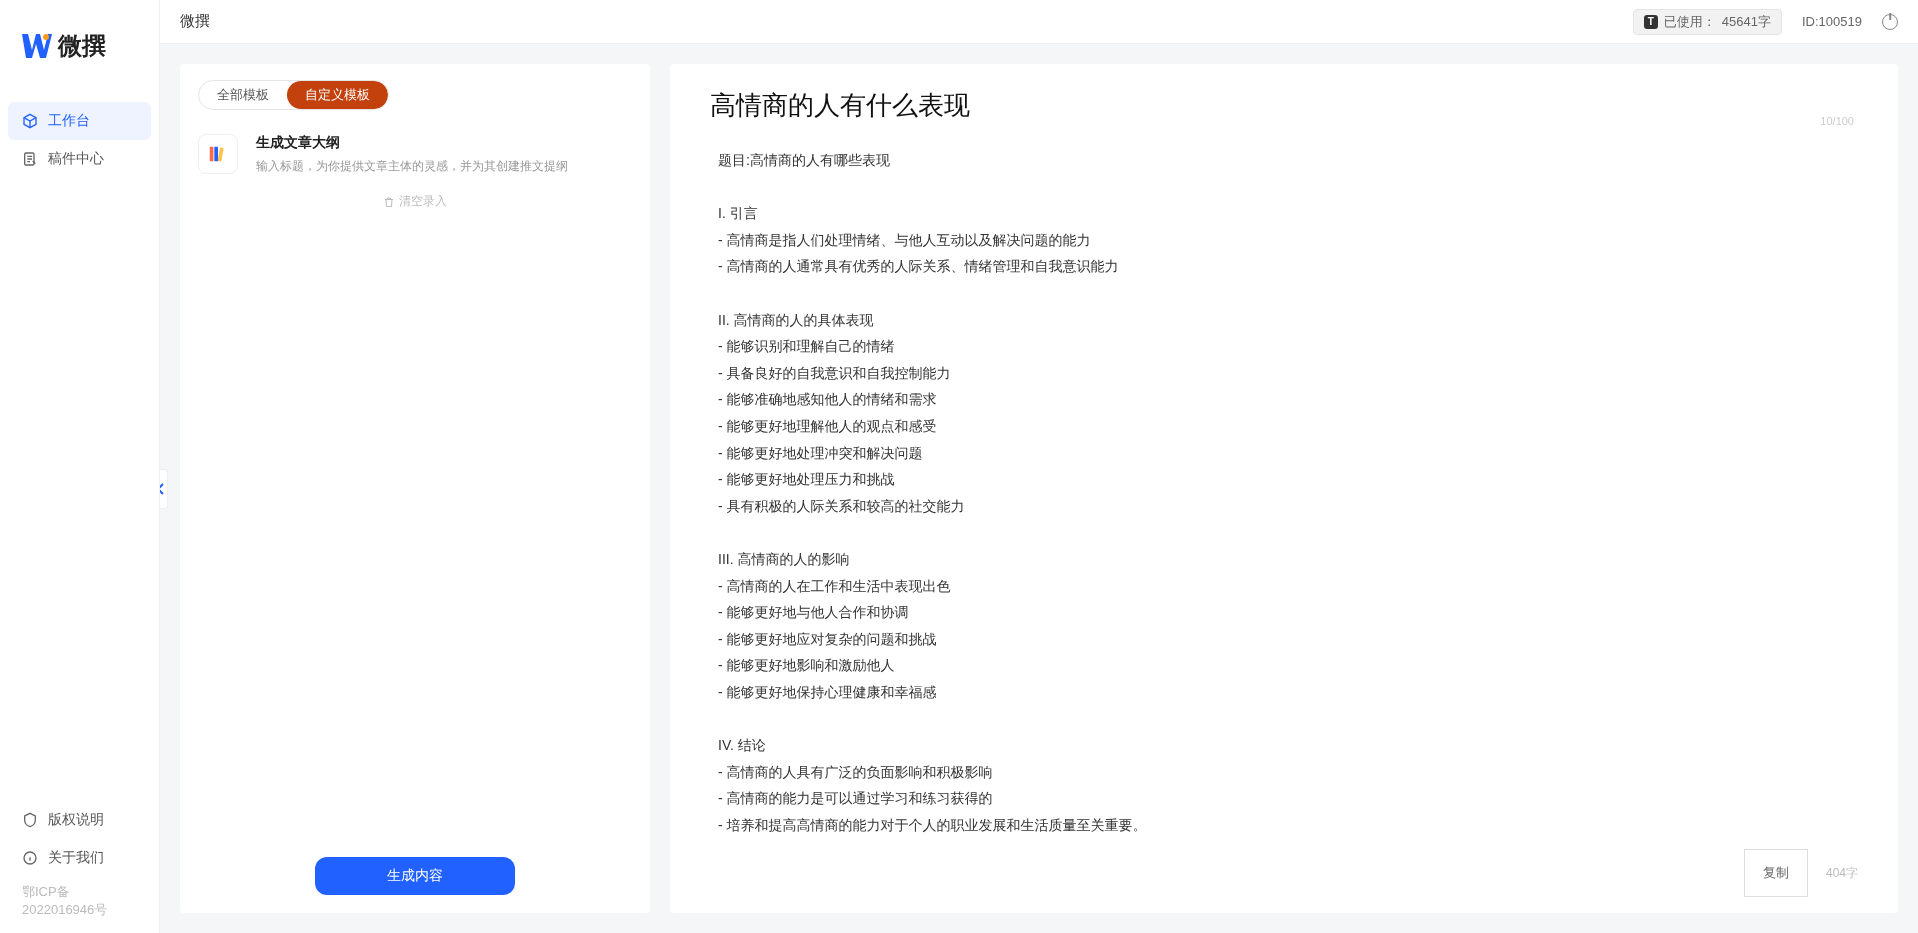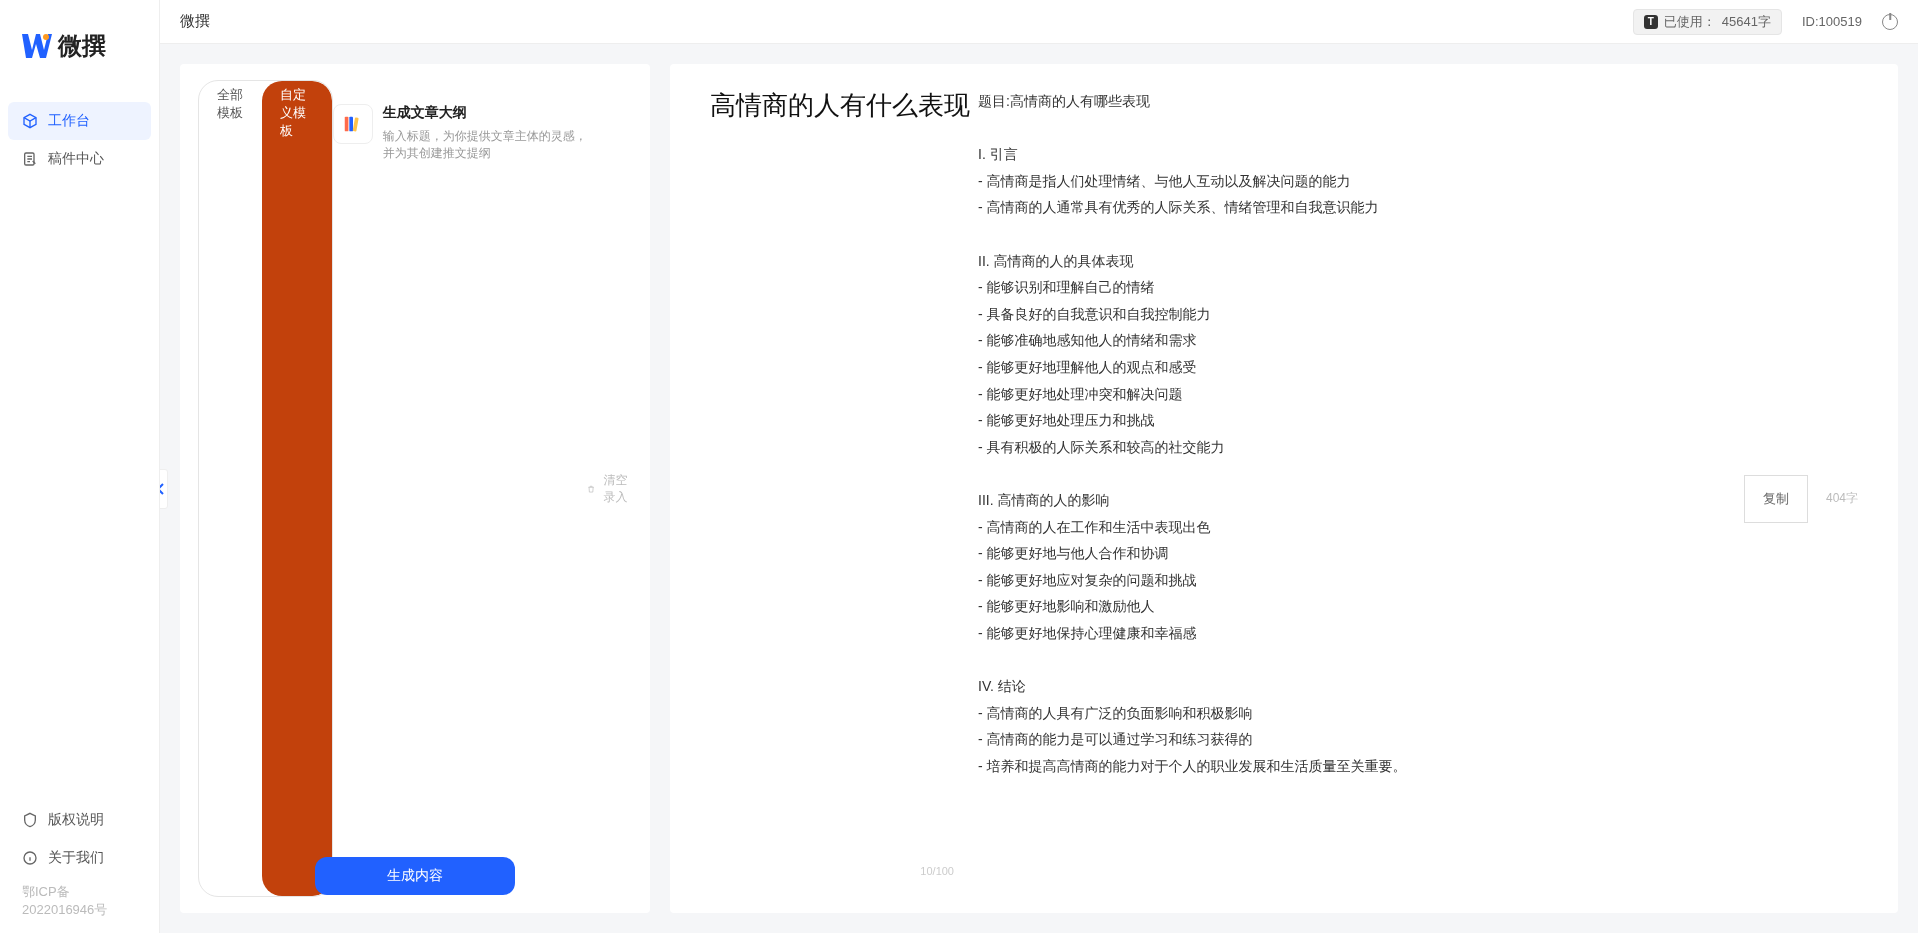--- a/index.html
+++ b/index.html
@@ -24,46 +24,46 @@
 .main { flex: 1; display: flex; flex-direction: column; }
 
 .topbar { height: 44px; background: #fff; border-bottom: 1px solid #eee; display: flex; align-items: center; padding: 0 20px; justify-content: space-between; }
 .topbar-left { font-size: 15px; color: #333; }
 .topbar-right { display: flex; align-items: center; gap: 20px; font-size: 13px; color: #666; }
 .usage-badge { background: #f2f2f2; border: 1px solid #e5e5e5; border-radius: 4px; padding: 3px 10px; display: flex; align-items: center; gap: 6px; }
 .usage-badge .t-icon { background: #333; color: #fff; font-size: 10px; border-radius: 3px; width: 14px; height: 14px; display: inline-flex; align-items: center; justify-content: center; font-weight: bold; }
 
 .content { flex: 1; display: flex; gap: 20px; padding: 20px; overflow: hidden; position: relative; }
 
-.panel { background: #fff; border-radius: 4px; display: flex; flex-direction: row; }
+.panel { background: #fff; border-radius: 4px; display: flex; flex-direction: column; }
 .left-panel { width: 470px; padding: 16px 18px; position: relative; }
 .right-panel { flex: 1; padding: 24px 40px 16px 40px; position: relative; }
 
 .tabs { display: flex; gap: 0; border: 1px solid #e5e5e5; border-radius: 20px; width: fit-content; overflow: hidden; }
 .tab { padding: 5px 18px; font-size: 13px; cursor: pointer; color: #555; }
 .tab.active { background: #c2410c; color: #fff; border-radius: 20px; }
 
-.template-card { display: flex; gap: 10px; margin-top: 24px; align-items: flex-start; }
+.template-card { display: flex; gap: 18px; margin-top: 24px; align-items: flex-start; }
 .template-icon { width: 40px; height: 40px; border-radius: 8px; border: 1px solid #eee; display: flex; align-items: center; justify-content: center; flex-shrink: 0; }
 .template-info .title { font-size: 14px; font-weight: 600; color: #222; margin-bottom: 6px; }
 .template-info .desc { font-size: 12px; color: #999; }
 
 .form-section { margin-top: 28px; }
 .form-label-row { display: flex; justify-content: space-between; align-items: center; margin-bottom: 8px; }
 .form-label { font-size: 13px; color: #555; }
 .char-count { font-size: 12px; color: #bbb; }
 .text-input { width: 100%; border: 1px solid #e0e0e0; border-radius: 4px; padding: 8px 10px; font-size: 13px; color: #333; outline: none; }
 
-.clear-row { text-align: center; color: #bbb; font-size: 12px; cursor: pointer; display: flex; align-items: center; justify-content: center; gap: 4px; }
+.clear-row { text-align: center; margin-top: 18px; color: #bbb; font-size: 12px; cursor: pointer; display: flex; align-items: center; justify-content: center; gap: 4px; }
 
 .generate-btn { position: absolute; bottom: 18px; left: 50%; transform: translateX(-50%); width: 200px; background: #2161ff; color: #fff; border: none; border-radius: 12px; padding: 10px 0; font-size: 14px; cursor: pointer; }
 
 .result-title-row { position: relative; margin-bottom: 24px; }
 .result-title { font-family: Liberation Serif, serif; font-size: 26px; text-align: left; color: #111; }
-.title-count { position: absolute; right: 16px; bottom: -4px; font-size: 11px; color: #ccc; }
+.title-count { position: absolute; right: 4px; bottom: -4px; font-size: 11px; color: #ccc; }
 
 .result-body { font-size: 14px; color: #333; line-height: 1.9; white-space: pre-line; padding-left: 8px; overflow-y: auto; flex: 1; }
 
 .result-footer { display: flex; justify-content: flex-end; align-items: center; gap: 18px; padding-top: 12px; }
 .copy-btn { border: 1px solid #ddd; background: #fff; color: #666; padding: 14px 18px; border-radius: 0; font-size: 13px; cursor: pointer; }
 .word-count { font-size: 12px; color: #bbb; }
 
 .collapse-handle { position: absolute; left: -6px; top: 50%; transform: translateY(-50%); width: 14px; height: 40px; background: #fff; border: 1px solid #eee; border-radius: 3px; display: flex; align-items: center; justify-content: center; cursor: pointer; color: #2161ff; }
 
 .power-icon { width: 16px; height: 16px; border: 1.5px solid #888; border-radius: 50%; position: relative; }

